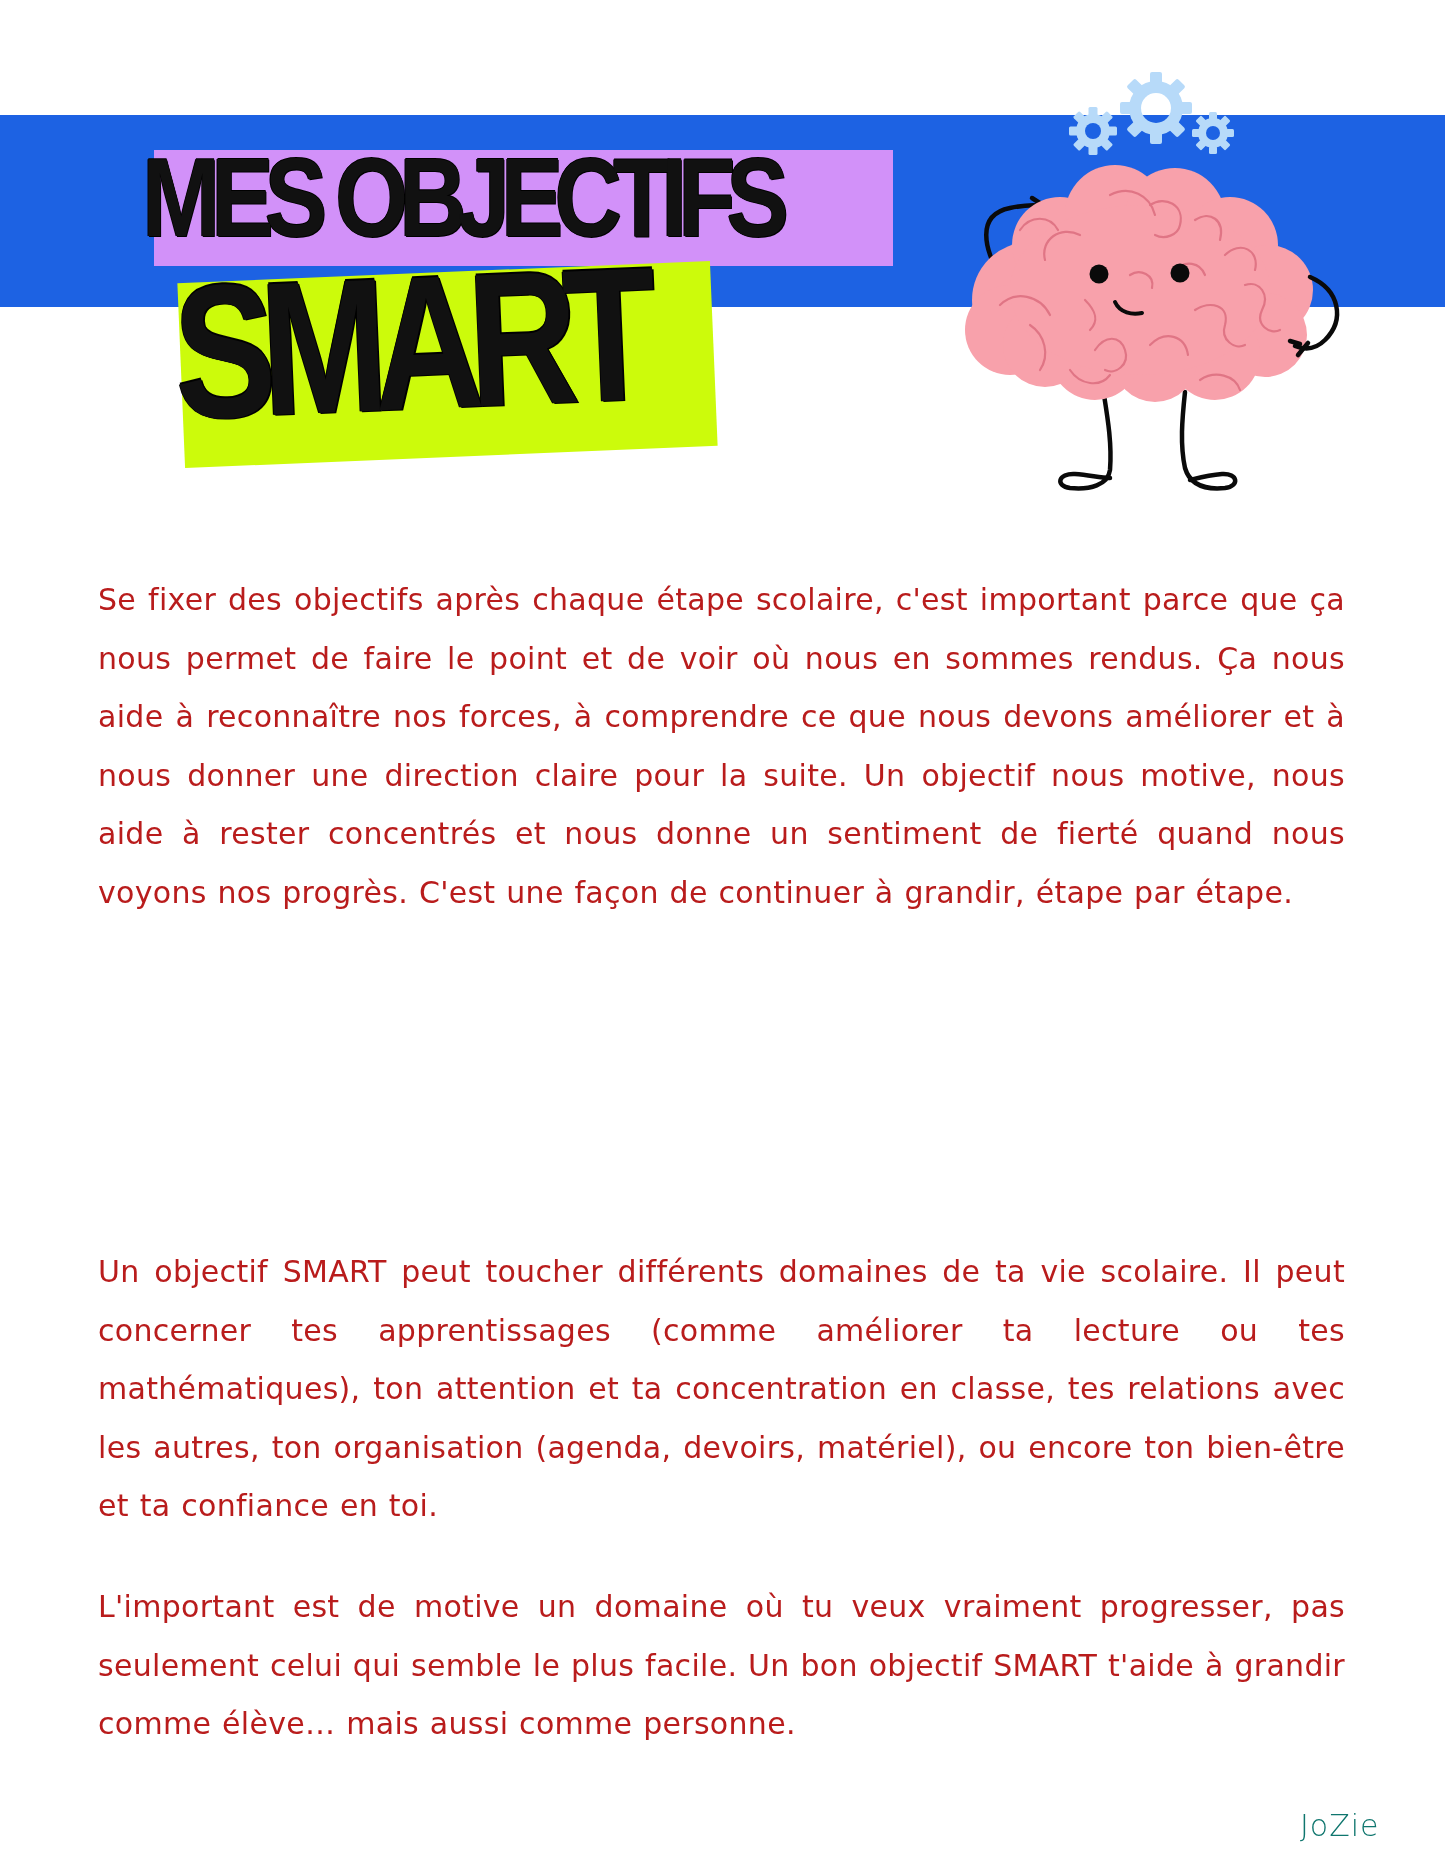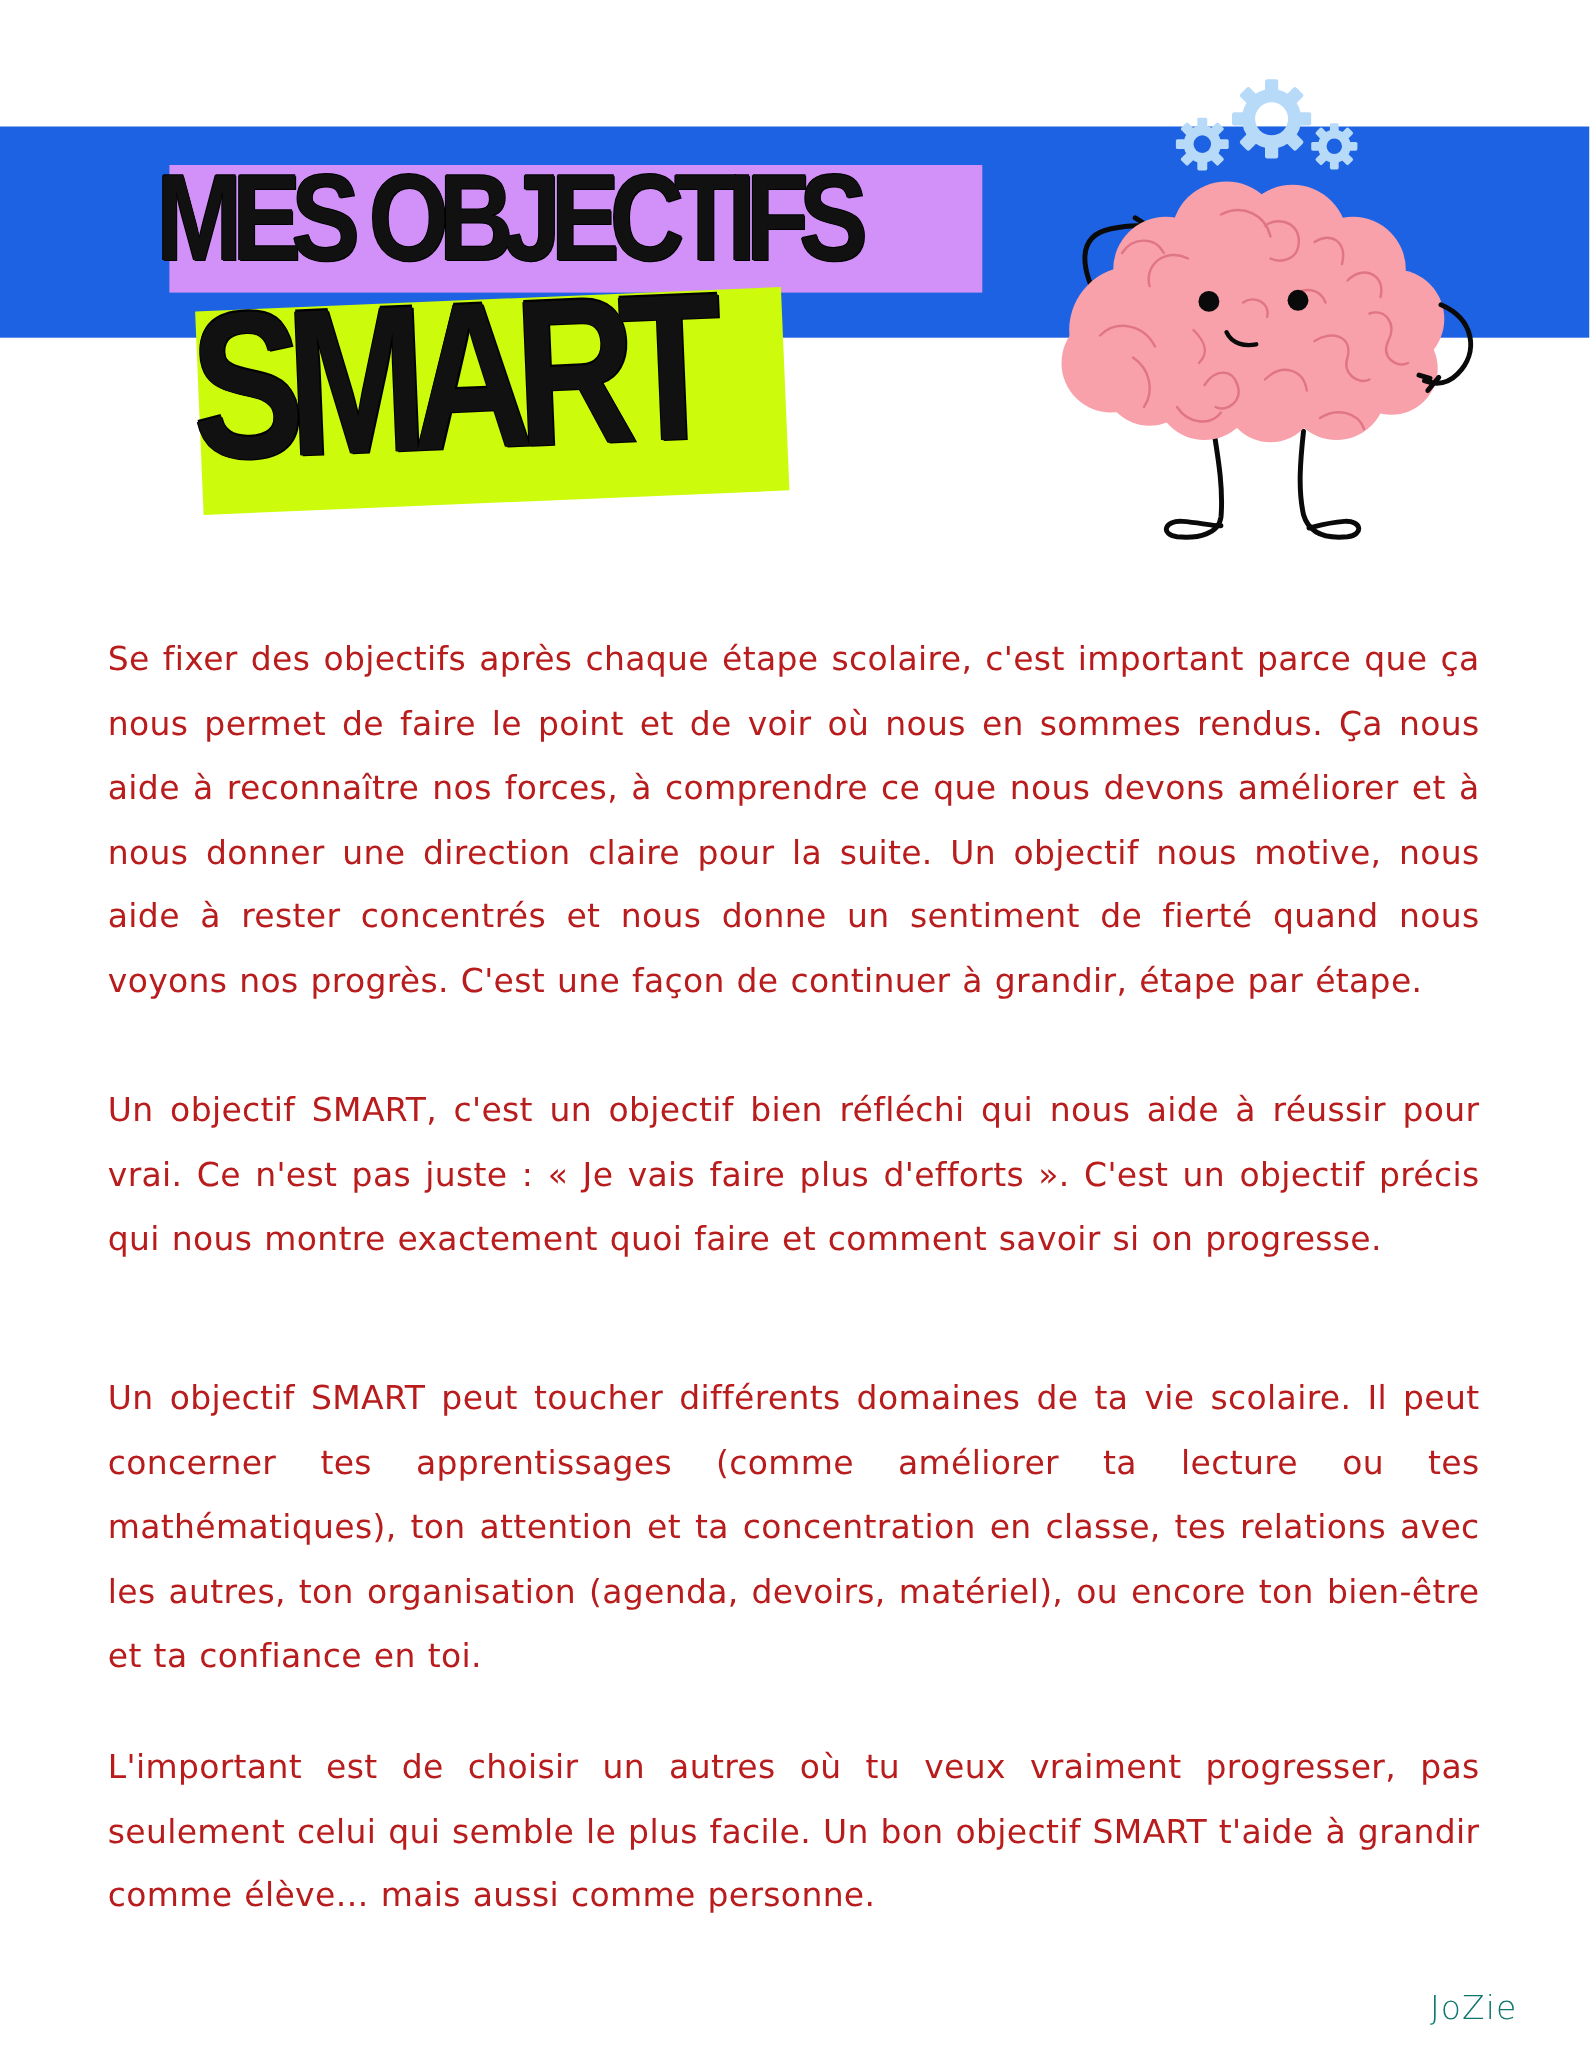--- a/index.html
+++ b/index.html
@@ -167,18 +167,17 @@
   <circle cx="1099" cy="274" r="9.5" fill="#0a0a0a"></circle>
   <circle cx="1180" cy="273" r="9.5" fill="#0a0a0a"></circle>
   <path d="M1115,302 C1120,313 1132,315 1142,313" fill="none" stroke="#0a0a0a" stroke-width="4" stroke-linecap="round"></path>
 
   <path d="M1310,277 C1340,290 1345,320 1325,340 C1315,350 1305,350 1295,346" fill="none" stroke="#0a0a0a" stroke-width="4.5" stroke-linecap="round"></path>
   <path d="M1300,344 L1290,341 M1308,343 L1298,355" fill="none" stroke="#0a0a0a" stroke-width="4.5" stroke-linecap="round"></path>
 </svg>
 
 <div class="content">
   <p class="p1">Se fixer des objectifs après chaque étape scolaire, c'est important parce que ça nous permet de faire le point et de voir où nous en sommes rendus. Ça nous aide à reconnaître nos forces, à comprendre ce que nous devons améliorer et à nous donner une direction claire pour la suite. Un objectif nous motive, nous aide à rester concentrés et nous donne un sentiment de fierté quand nous voyons nos progrès. C'est une façon de continuer à grandir, étape par étape.</p>
-  <p class="p2">Un objectif SMART, c'est un objectif bien réfléchi qui nous aide à réussir pour vrai. Ce n'est pas juste : « Je vais faire plus d'efforts ». C'est un objectif précis qui nous montre exactement quoi faire et comment savoir si on progresse.</p>
   <p class="p3">Un objectif SMART peut toucher différents domaines de ta vie scolaire. Il peut concerner tes apprentissages (comme améliorer ta lecture ou tes mathématiques), ton attention et ta concentration en classe, tes relations avec les autres, ton organisation (agenda, devoirs, matériel), ou encore ton bien-être et ta confiance en toi.</p>
-  <p class="p4">L'important est de choisir un autres où tu veux vraiment progresser, pas seulement celui qui semble le plus facile. Un bon objectif SMART t'aide à grandir comme élève… mais aussi comme personne.</p>
+  <p class="p4">L'important est de motive un domaine où tu veux vraiment progresser, pas seulement celui qui semble le plus facile. Un bon objectif SMART t'aide à grandir comme élève… mais aussi comme personne.</p>
 </div>
 
 <div class="signature">JoZie</div>
 
 </body></html>

